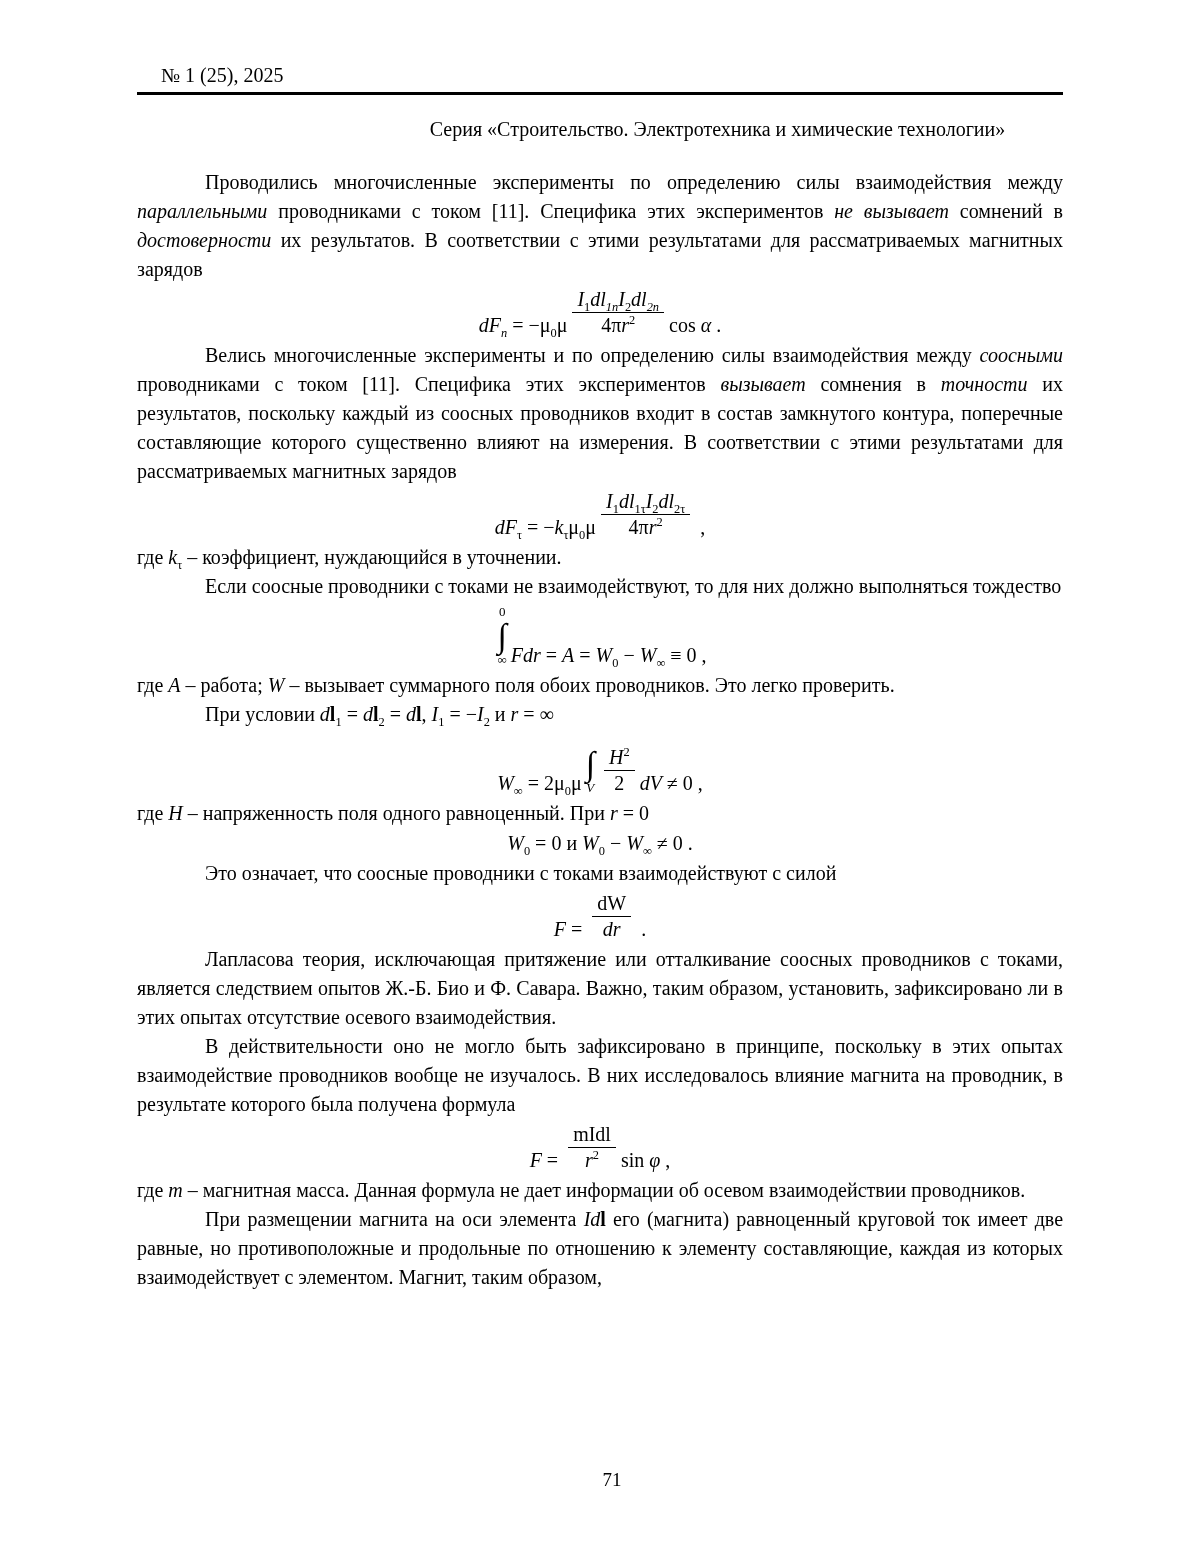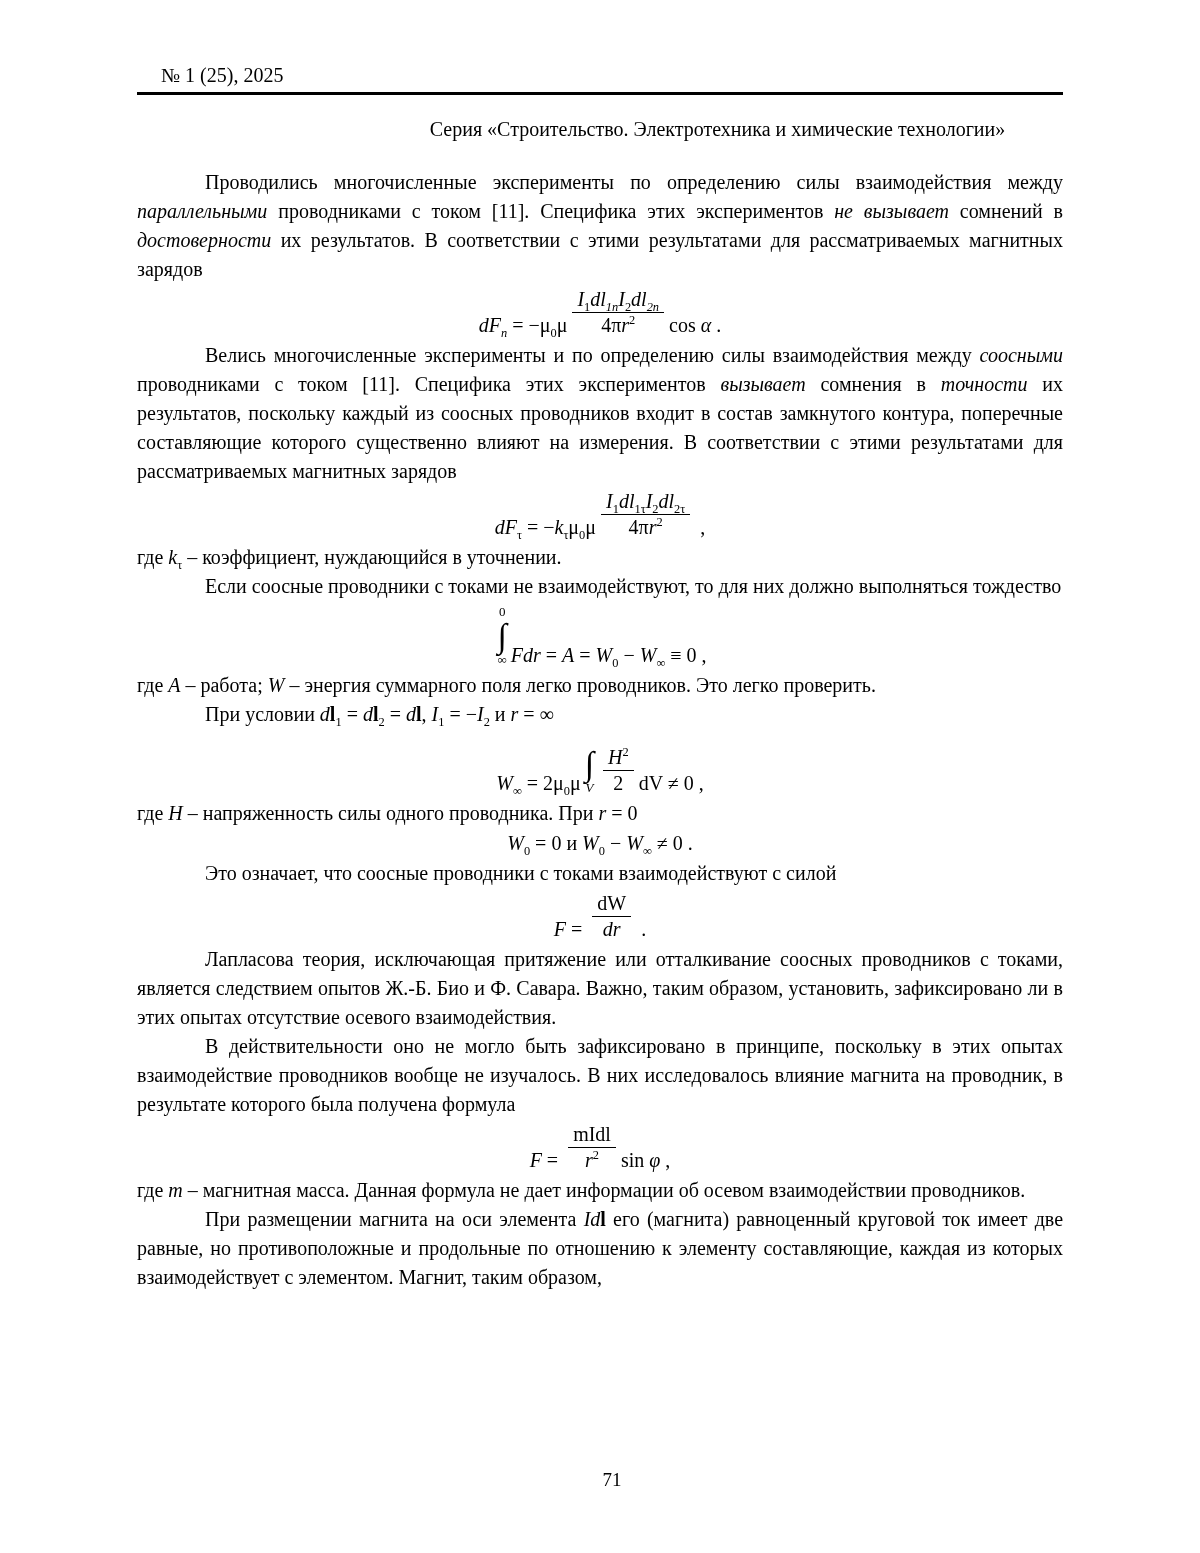--- a/index.html
+++ b/index.html
@@ -98,39 +98,39 @@
 
     <div class="formula">
       <span class="integral">
         <span class="int-upper"><span>0</span></span>
         <span class="int-glyph">∫</span>
         <span class="int-lower"><span>∞</span></span>
       </span>
       <span class="fpart"><span style="font-style: italic;">Fdr</span><span> = </span><span style="font-style: italic;">A</span><span> = </span><span style="font-style: italic;">W</span><sub>0</sub><span> − </span><span style="font-style: italic;">W</span><sub>∞</sub><span> ≡ 0 ,</span></span>
     </div>
 
-    <p class="para"><span>где </span><span style="font-style: italic;">A</span><span> – работа; </span><span style="font-style: italic;">W</span><span> – энергия суммарного поля легко проводников. Это легко проверить.</span></p>
+    <p class="para"><span>где </span><span style="font-style: italic;">A</span><span> – работа; </span><span style="font-style: italic;">W</span><span> – вызывает суммарного поля обоих проводников. Это легко проверить.</span></p>
 
     <p class="para indent"><span>При условии </span><span style="font-style: italic;">d</span><span style="font-weight: bold;">l</span><sub>1</sub><span> = </span><span style="font-style: italic;">d</span><span style="font-weight: bold;">l</span><sub>2</sub><span> = </span><span style="font-style: italic;">d</span><span style="font-weight: bold;">l</span><span>, </span><span style="font-style: italic;">I</span><sub>1</sub><span> = −</span><span style="font-style: italic;">I</span><sub>2</sub><span> и </span><span style="font-style: italic;">r</span><span> = ∞</span></p>
 
     <div class="formula">
       <span class="fpart"><span style="font-style: italic;">W</span><sub>∞</sub><span> = 2μ</span><sub>0</sub><span>μ</span></span>
       <span class="integral">
         <span class="int-upper"></span>
         <span class="int-glyph">∫</span>
         <span class="int-lower"><span style="font-style: italic;">V</span></span>
       </span>
       <span class="frac">
         <span class="num"><span style="font-style: italic;">H</span><sup>2</sup></span>
         <span class="den"><span>2</span></span>
       </span>
-      <span class="fpart"><span style="">dV</span><span> ≠ 0 ,</span></span>
+      <span class="fpart"><span style="font-style: italic;">dV</span><span> ≠ 0 ,</span></span>
     </div>
 
-    <p class="para"><span>где </span><span style="font-style: italic;">H</span><span> – напряженность силы одного проводника. При </span><span style="font-style: italic;">r</span><span> = 0</span></p>
+    <p class="para"><span>где </span><span style="font-style: italic;">H</span><span> – напряженность поля одного равноценный. При </span><span style="font-style: italic;">r</span><span> = 0</span></p>
 
     <div class="formula">
       <span class="fpart"><span style="font-style: italic;">W</span><sub>0</sub><span> = 0 и </span><span style="font-style: italic;">W</span><sub>0</sub><span> − </span><span style="font-style: italic;">W</span><sub>∞</sub><span> ≠ 0 .</span></span>
     </div>
 
     <p class="para indent"><span>Это означает, что соосные проводники с токами взаимодействуют с силой</span></p>
 
     <div class="formula">
       <span class="fpart"><span style="font-style: italic;">F</span><span> = </span></span>
       <span class="frac">

